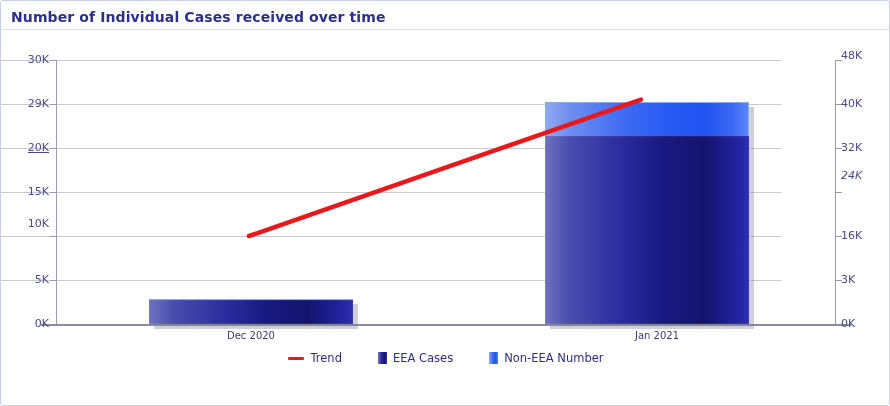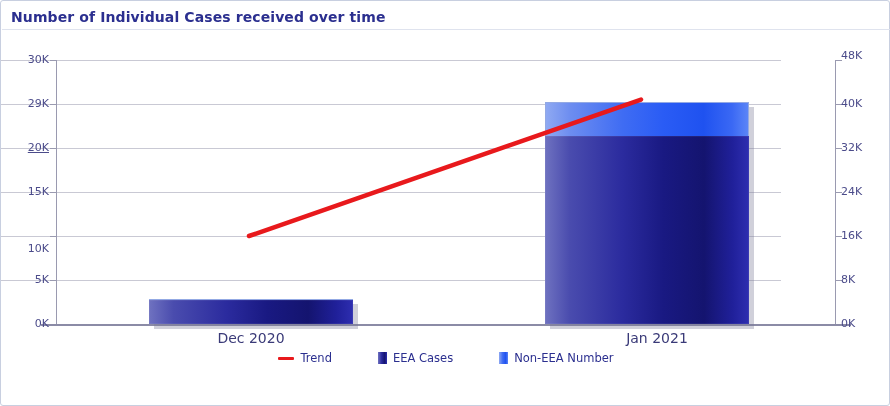--- a/index.html
+++ b/index.html
@@ -45,21 +45,21 @@
     font-size:11px;color:#4b4b8a;
     white-space:nowrap;
   }
   .ylabel.left{text-align:right;width:42px;left:6px;}
   .ylabel.right{text-align:left;width:44px;left:840px;}
   .tickmark{
     position:absolute;width:6px;height:1px;background:#9a9ab0;
   }
   .xlabel{
     position:absolute;top:329px;
-    font-size:14px;color:#3a3a78;
+    font-size:10px;color:#3a3a78;
     text-align:center;white-space:nowrap;
   }
   
   .bar{position:absolute;}
   .seg-eea{
     position:absolute;left:0;width:100%;
     background:linear-gradient(to right,
       #6f72c0 0%, #4a4cae 12%, #2b2b9e 38%, #191982 58%,
       #14146f 78%, #20209a 92%, #2e2eb0 100%);
     box-shadow:inset 0 0 0 1px rgba(255,255,255,0.06);
@@ -79,21 +79,21 @@
   }
   
   #trendline{
     position:absolute;left:0;top:0;width:890px;height:406px;
     pointer-events:none;
   }
   
   #legend{
     position:absolute;left:0;top:350px;width:890px;
     display:flex;justify-content:center;align-items:center;
-    gap:46px;
+    gap:36px;
   }
   .legend-item{display:flex;align-items:center;gap:6px;}
   .legend-label{font-size:11.5px;color:#2b2f8f;white-space:nowrap;}
   .swatch-line{
     display:inline-block;width:16px;height:3px;background:#e8191c;border-radius:1px;
   }
   .swatch-box{
     display:inline-block;width:9px;height:12px;
   }
   .swatch-eea{
@@ -139,32 +139,32 @@
 
   <div id="axis-left"></div>
   <div id="axis-right"></div>
   <div id="axis-bottom"></div>
 
   <div id="left-labels">
       <div class="ylabel left" style="top: 52px;">30K</div>
       <div class="ylabel left" style="top: 96px;">29K</div>
       <div class="ylabel left" style="top: 140px; text-decoration: underline;">20K</div>
       <div class="ylabel left" style="top: 184px;">15K</div>
-      <div class="ylabel left" style="top: 241px;">10K</div>
+      <div class="ylabel left" style="top: 216px;">10K</div>
       <div class="ylabel left" style="top: 272px;">5K</div>
       <div class="ylabel left" style="top: 316px;">0K</div>
     </div>
 
   <div id="right-labels">
       <div class="ylabel right" style="top: 48px;">48K</div>
       <div class="ylabel right" style="top: 96px;">40K</div>
       <div class="ylabel right" style="top: 140px;">32K</div>
-      <div class="ylabel right" style="top: 184px;">24K</div>
+      <div class="ylabel right" style="top: 168px; font-style: italic;">24K</div>
       <div class="ylabel right" style="top: 228px;">16K</div>
-      <div class="ylabel right" style="top: 272px;">8K</div>
+      <div class="ylabel right" style="top: 272px;">3K</div>
       <div class="ylabel right" style="top: 316px;">0K</div>
     </div>
 
   <div id="bars">
       <div class="bar-shadow" style="left: 153px; top: 302.92px; width: 204px; height: 25.08px;"></div>
       <div class="bar" style="left: 148px; top: 297.92px; width: 204px; height: 25.08px;">
         <div class="seg-noneea" style="top: 0px; height: 1.32px;"></div>
         <div class="seg-eea" style="top: 1.32px; height: 23.76px;"></div>
       </div>
       <div class="bar-shadow" style="left: 549px; top: 106.24px; width: 204px; height: 221.76px;"></div>

